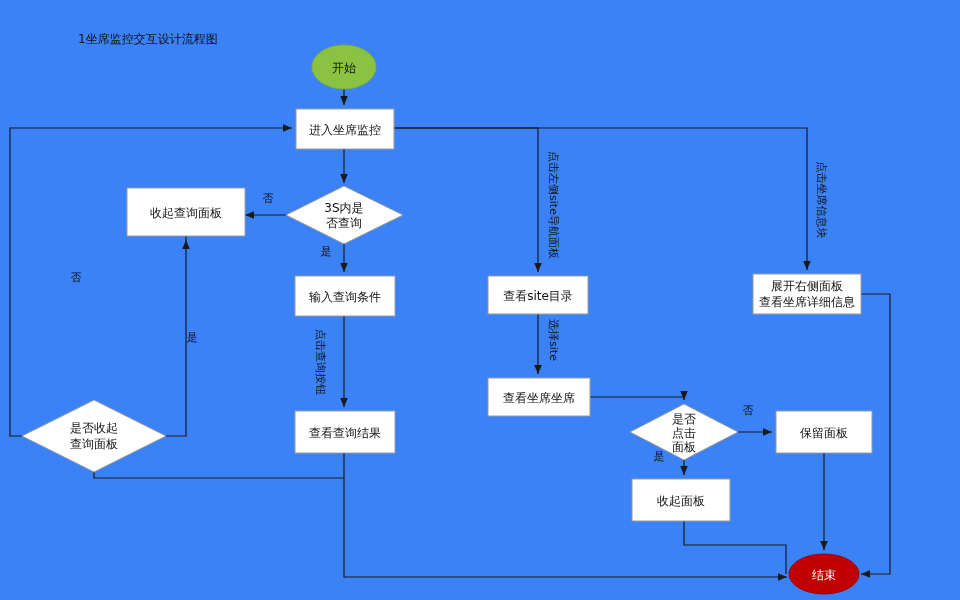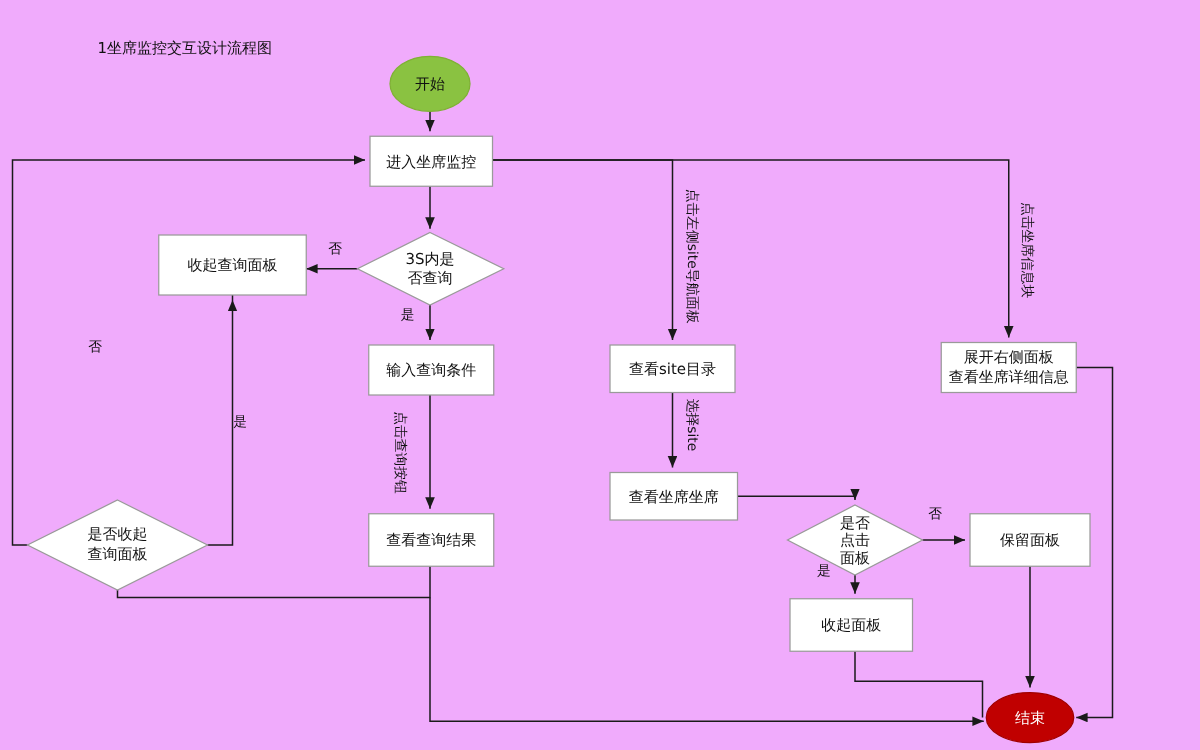--- a/index.html
+++ b/index.html
@@ -11,21 +11,21 @@
   body {
     width: 960px;
     height: 600px;
     overflow: hidden;
     font-family: "DejaVu Sans", "Liberation Sans", sans-serif;
   }
   #canvas {
     position: relative;
     width: 960px;
     height: 600px;
-    background: #f0abfc;
+    background: #3b82f6;
   }
   svg.flow {
     position: absolute;
     left: 0;
     top: 0;
     width: 960px;
     height: 600px;
   }
   .node-text {
     font-family: "DejaVu Sans", "Liberation Sans", sans-serif;

